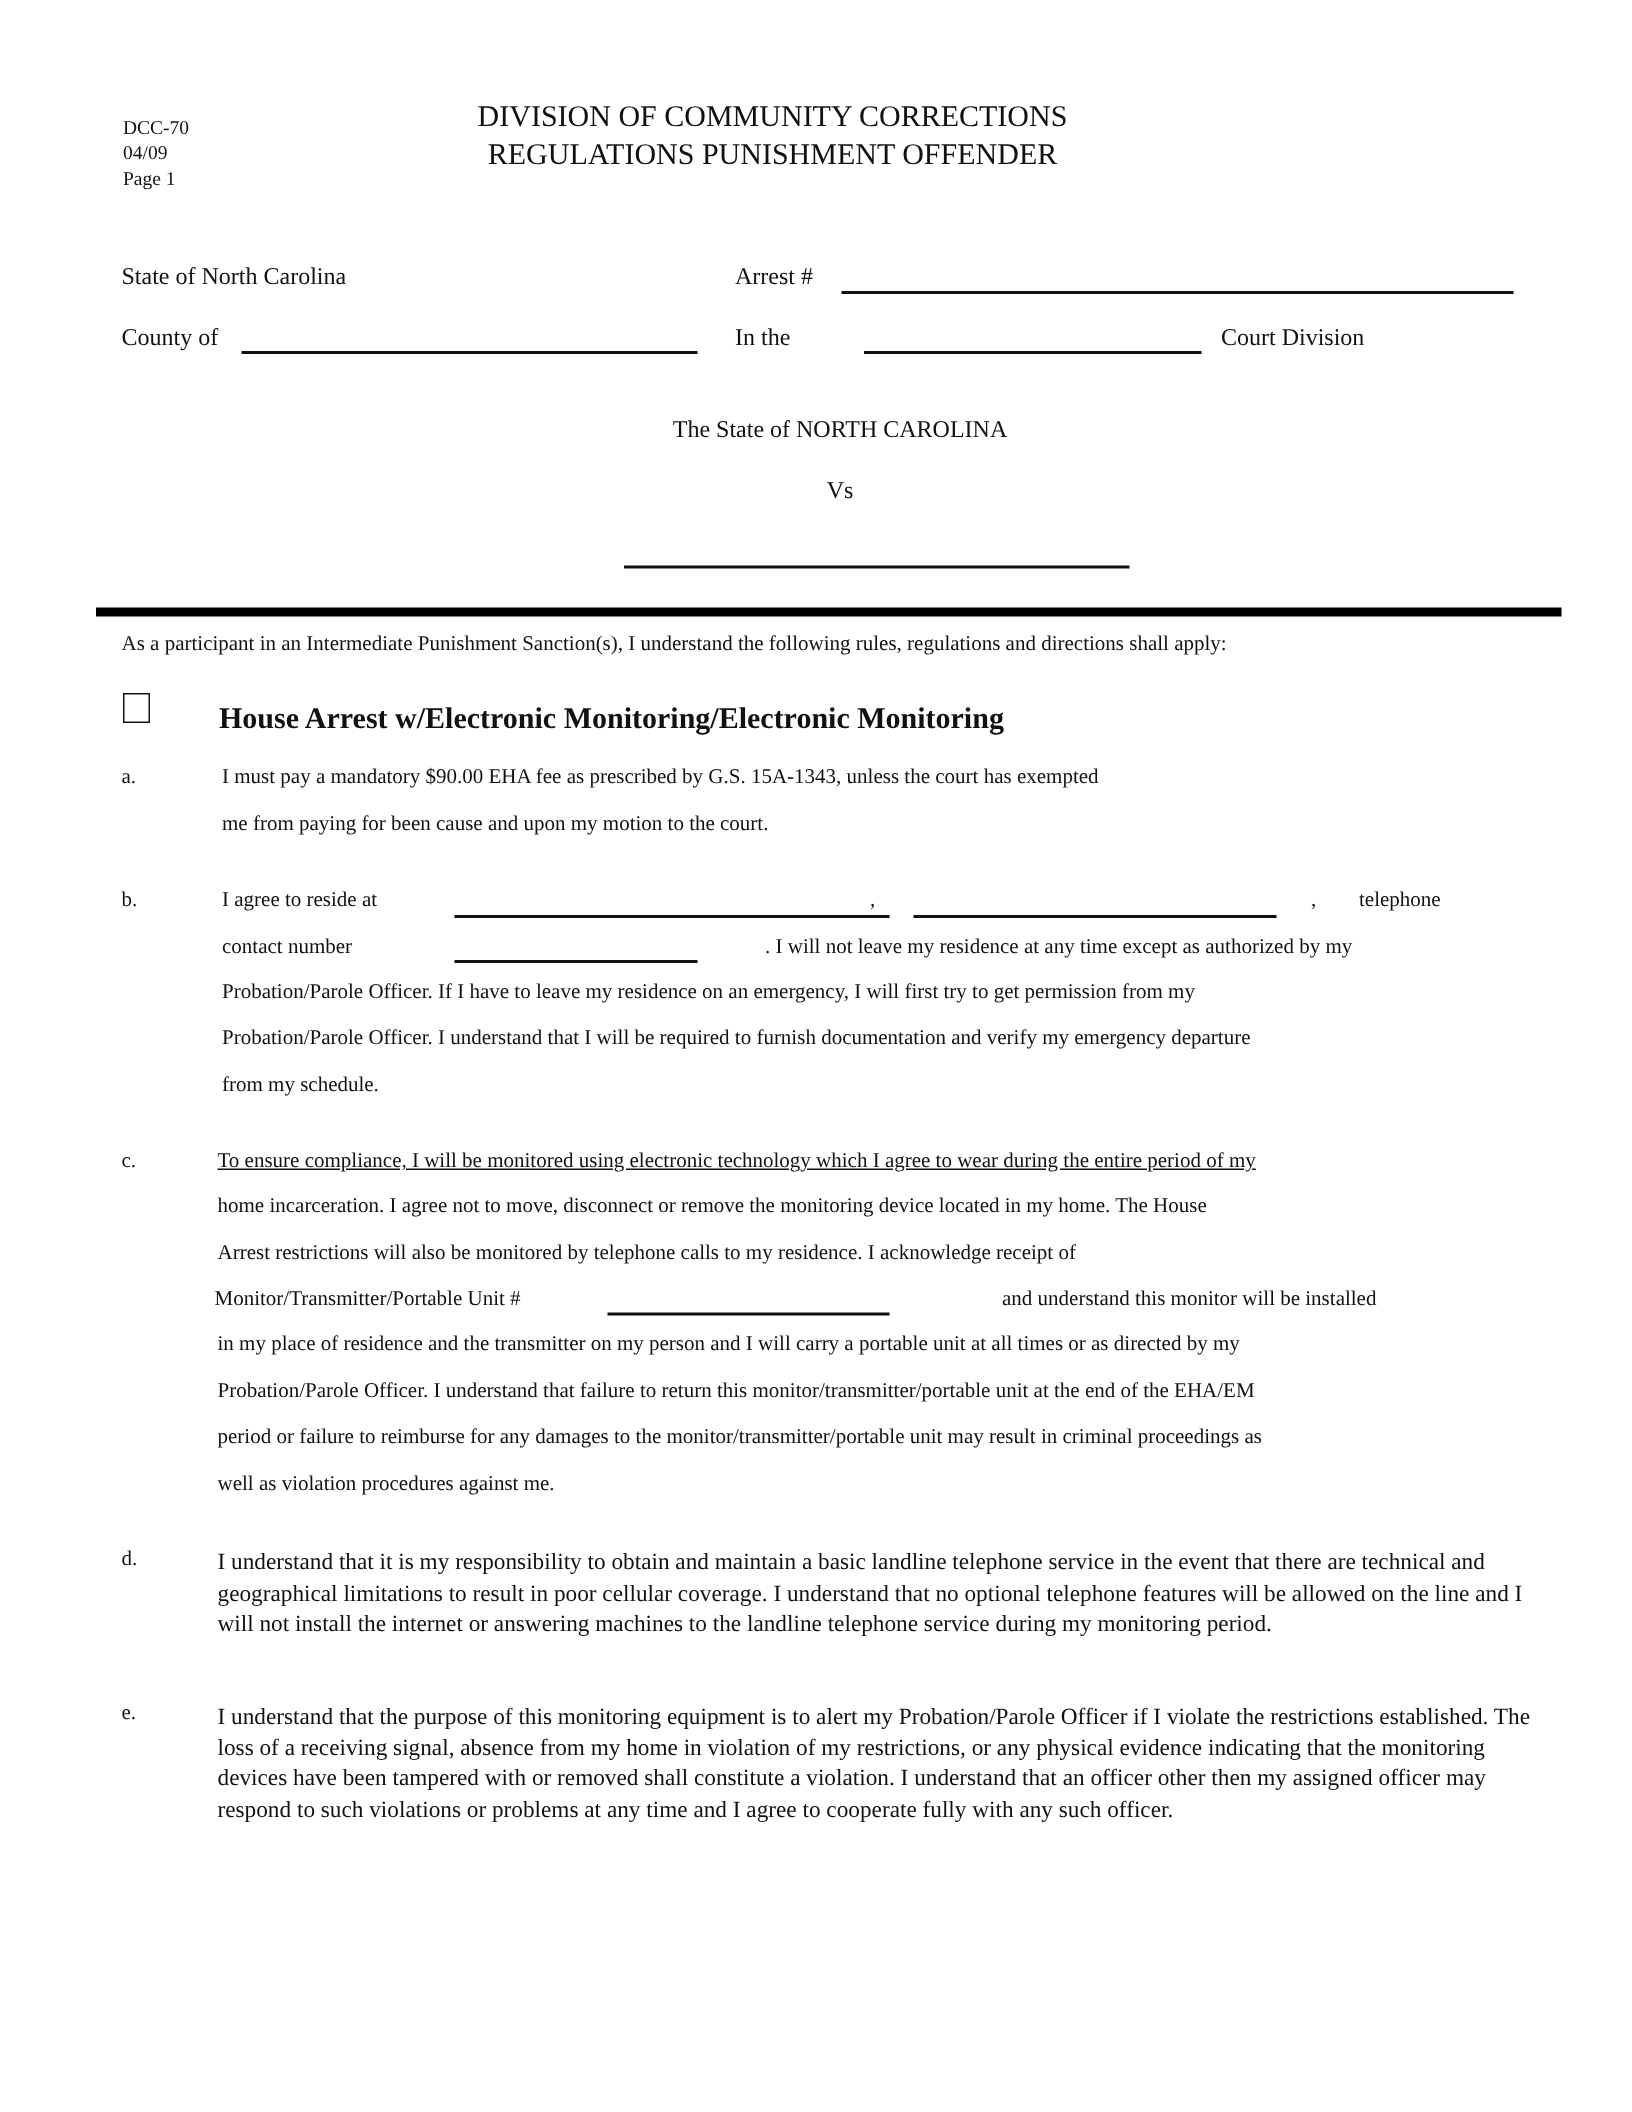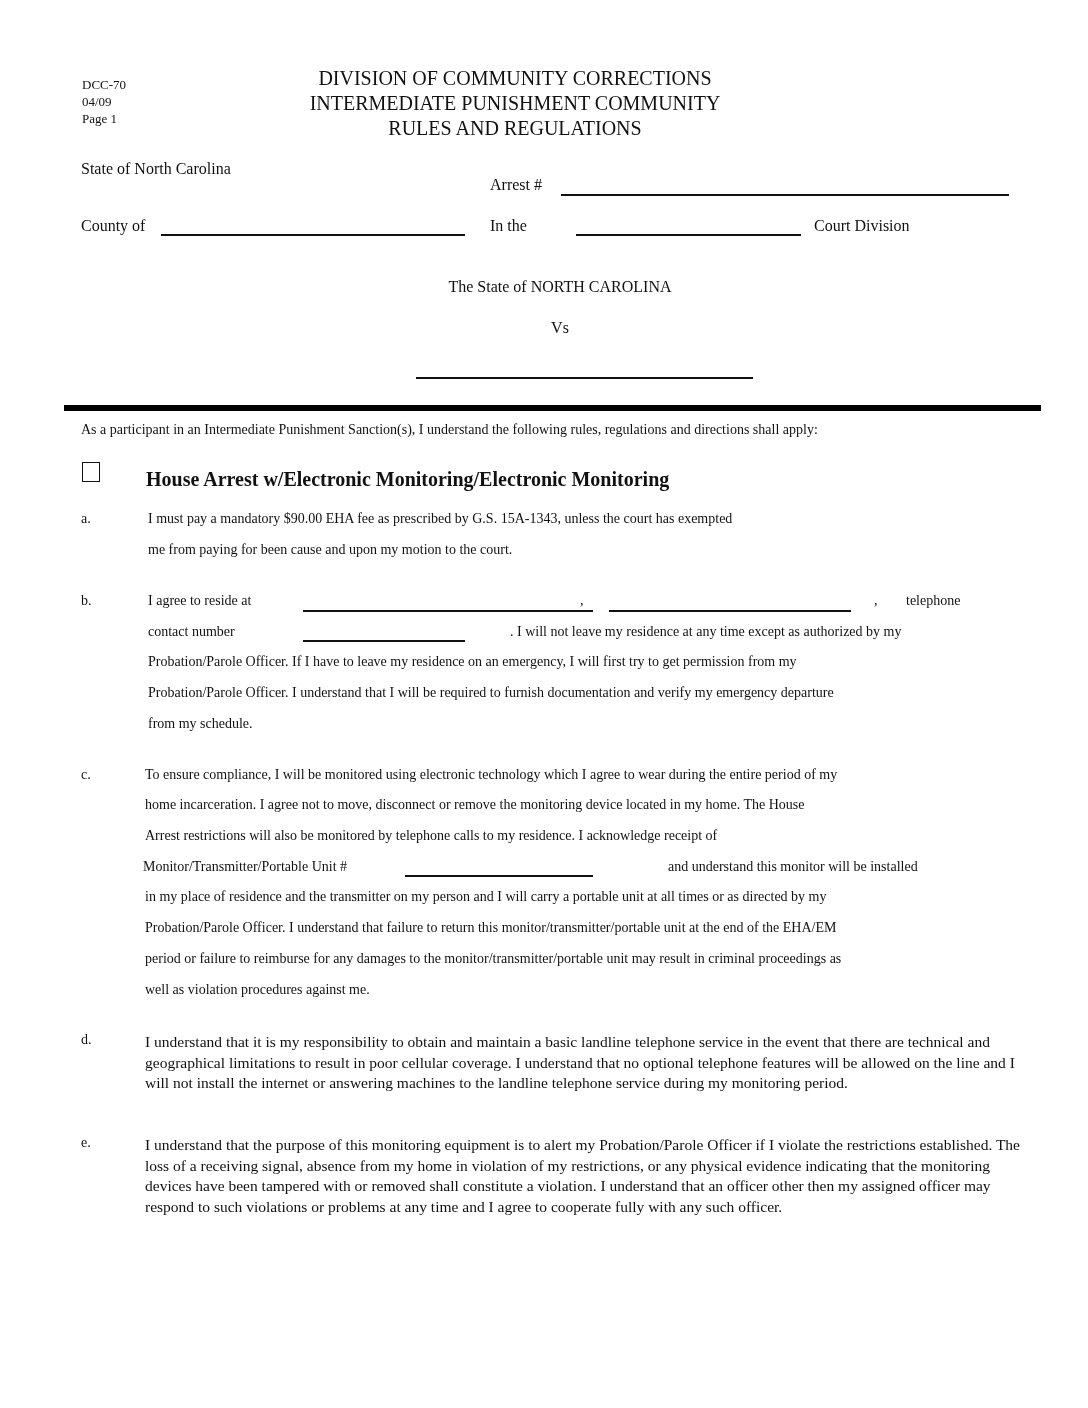--- a/index.html
+++ b/index.html
@@ -23,25 +23,24 @@
 <body>
 
 <div class="abs form-id">
   <div>DCC-70</div>
   <div>04/09</div>
   <div>Page 1</div>
 </div>
 
 <div class="abs title">
   <div>DIVISION OF COMMUNITY CORRECTIONS</div>
-  <div>INTERMEDIATE PUNISHMENT COMMUNITY</div>
-  <div>RULES AND REGULATIONS</div>
+  <div>REGULATIONS PUNISHMENT OFFENDER</div>
 </div>
 
-<div class="abs txt" style="left:81px; top:160px;">State of North Carolina</div>
+<div class="abs txt" style="left:81px; top:176px;">State of North Carolina</div>
 <div class="abs txt" style="left:490px; top:176px;">Arrest #</div>
 <div class="blank" style="left:561px; top:194px; width:448px;"></div>
 
 <div class="abs txt" style="left:81px; top:217px;">County of</div>
 <div class="blank" style="left:161px; top:234px; width:304px;"></div>
 <div class="abs txt" style="left:490px; top:217px;">In the</div>
 <div class="blank" style="left:576px; top:234px; width:225px;"></div>
 <div class="abs txt" style="left:814px; top:217px;">Court Division</div>
 
 <div class="abs txt" style="left:0; width:1120px; text-align:center; top:278px;">The State of NORTH CAROLINA</div>
@@ -68,21 +67,21 @@
 <div class="abs label" style="left:906px; top:593px;">telephone</div>
 
 <div class="abs label" style="left:148px; top:624px;">contact number</div>
 <div class="blank" style="left:303px; top:640px; width:162px;"></div>
 <div class="abs label" style="left:510px; top:624px;">.  I  will  not leave my residence at any time except as authorized by my</div>
 <div class="abs label" style="left:148px; top:654px;">Probation/Parole Officer.  If I have to leave my residence on an emergency, I will first try to get permission from my</div>
 <div class="abs label" style="left:148px; top:685px;">Probation/Parole Officer.  I understand that I will be required to furnish documentation and verify my emergency departure</div>
 <div class="abs label" style="left:148px; top:716px;">from my schedule.</div>
 
 <div class="abs label" style="left:81px; top:767px;">c.</div>
-<div class="abs label" style="left:145px; top:767px;">To ensure compliance, I will be monitored using electronic technology which I agree to wear during the entire period of my</div>
+<div class="abs label" style="left:145px; top:767px;text-decoration:underline;">To ensure compliance, I will be monitored using electronic technology which I agree to wear during the entire period of my</div>
 <div class="abs label" style="left:145px; top:797px;">home incarceration.  I agree not to move, disconnect or remove the monitoring device located in my home.  The House</div>
 <div class="abs label" style="left:145px; top:828px;">Arrest restrictions will also be monitored by telephone calls to my residence.  I acknowledge receipt of</div>
 <div class="abs label" style="left:143px; top:859px;">Monitor/Transmitter/Portable Unit #</div>
 <div class="blank" style="left:405px; top:875px; width:188px;"></div>
 <div class="abs label" style="left:668px; top:859px;">and understand this monitor will be installed</div>
 <div class="abs label" style="left:145px; top:889px;">in my place of residence and the transmitter on my person and I will carry a portable unit at all times or as directed by my</div>
 <div class="abs label" style="left:145px; top:920px;">Probation/Parole Officer.  I understand that failure to return this monitor/transmitter/portable unit at the end of the EHA/EM</div>
 <div class="abs label" style="left:145px; top:951px;">period or failure to reimburse for any damages to the monitor/transmitter/portable unit may result in criminal proceedings as</div>
 <div class="abs label" style="left:145px; top:982px;">well as violation procedures against me.</div>
 

